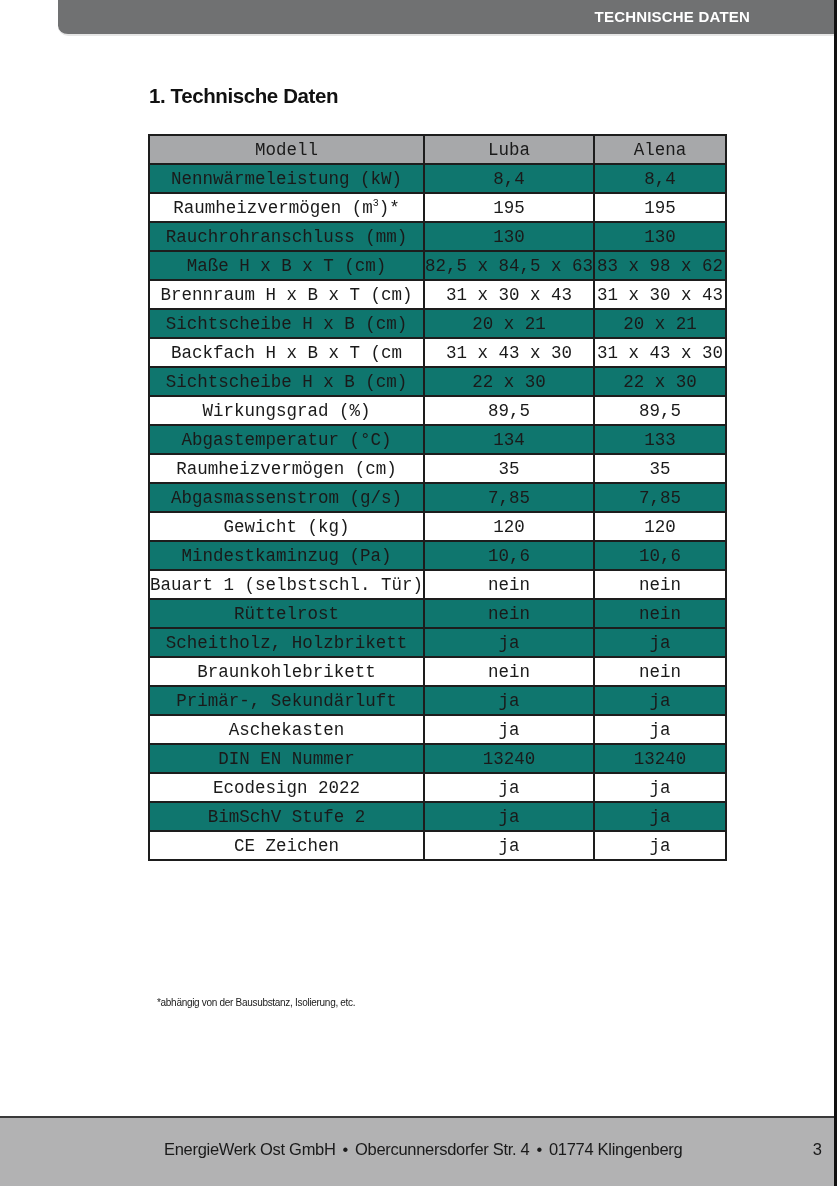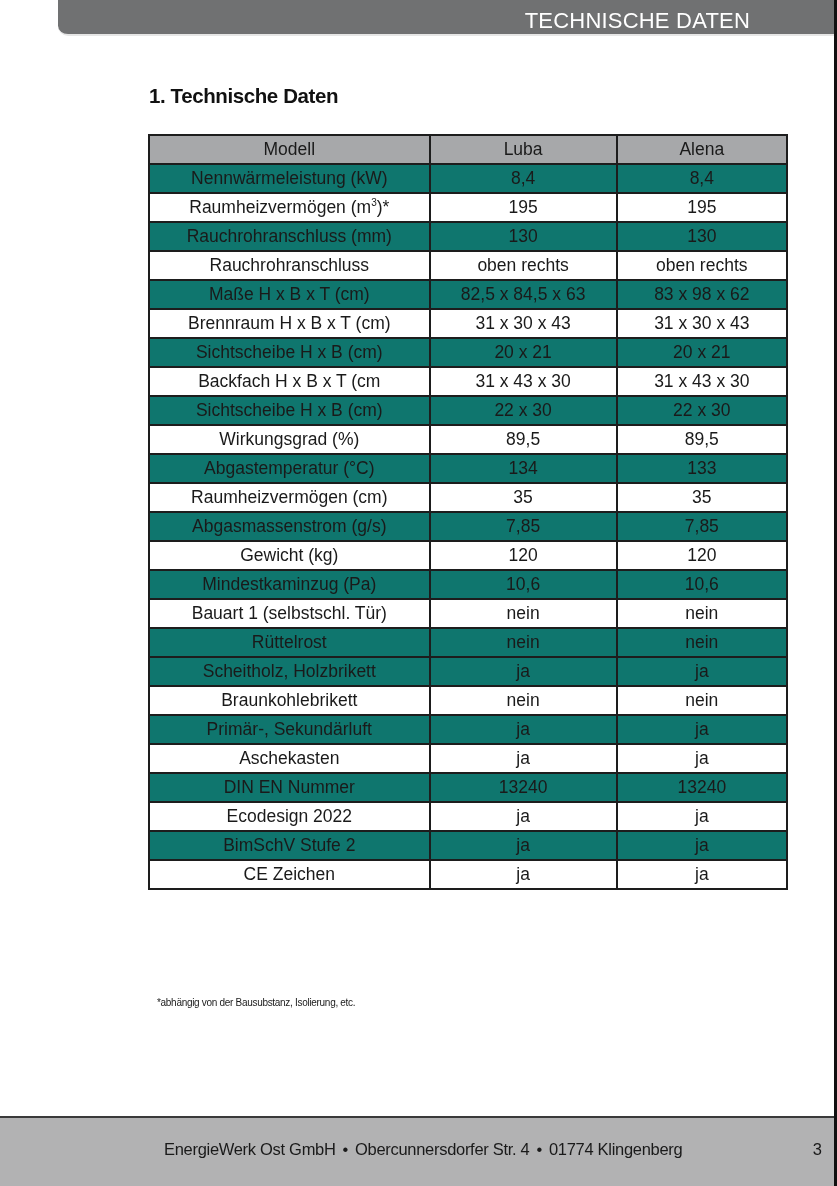--- a/index.html
+++ b/index.html
@@ -12,30 +12,31 @@
   .right-edge {
     position: absolute; right: 0; top: 0; width: 3px; height: 1186px; background: #111;
   }
   .header-bar {
     position: absolute; left: 58px; top: 0; width: 776px; height: 34px;
     background: #707172; border-bottom-left-radius: 10px;
     border-bottom: 2px solid #e6e6e6;
   }
   .header-title {
     position: absolute; right: 84px; top: 8px;
-    color: #ffffff; font-weight: normal; font-size: 22px; letter-spacing: 0.2px;
+    color: #ffffff; font-weight: bold; font-size: 15px; letter-spacing: 0.2px;
   }
   .section-title {
     position: absolute; left: 149px; top: 84px;
     font-size: 20.5px; font-weight: bold; color: #111; letter-spacing: -0.4px;
   }
   table.spec {
     position: absolute; left: 148px; top: 134px;
-    border-collapse: collapse; width: 640px;
+    border-collapse: collapse; width: 579px;
     font-size: 17.5px;
+    font-family: Liberation Mono, monospace;
   }
   table.spec td, table.spec th {
     border: 2px solid #1d1d1d; text-align: center; padding: 0;
     height: 27px; font-weight: normal; color: #1a1a1a; white-space: nowrap;
   }
   table.spec th { background: #a7a8aa; height: 27px; }
   table.spec tr.shade td { background: #0f766e; }
   table.spec tr.plain td { background: #ffffff; }
   .c1 { width: 250px; }
   .c2 { width: 166px; }
@@ -87,25 +88,20 @@
     <tr class="plain">
       <td><span>Raumheizvermögen (m</span><sup>3</sup><span>)*</span></td>
       <td>195</td>
       <td>195</td>
     </tr>
     <tr class="shade">
       <td>Rauchrohranschluss (mm)</td>
       <td>130</td>
       <td>130</td>
     </tr>
-    <tr class="plain">
-      <td>Rauchrohranschluss</td>
-      <td>oben rechts</td>
-      <td>oben rechts</td>
-    </tr>
     <tr class="shade">
       <td>Maße H x B x T (cm)</td>
       <td>82,5 x 84,5 x 63</td>
       <td>83 x 98 x 62</td>
     </tr>
     <tr class="plain">
       <td>Brennraum H x B x T (cm)</td>
       <td>31 x 30 x 43</td>
       <td>31 x 30 x 43</td>
     </tr>

